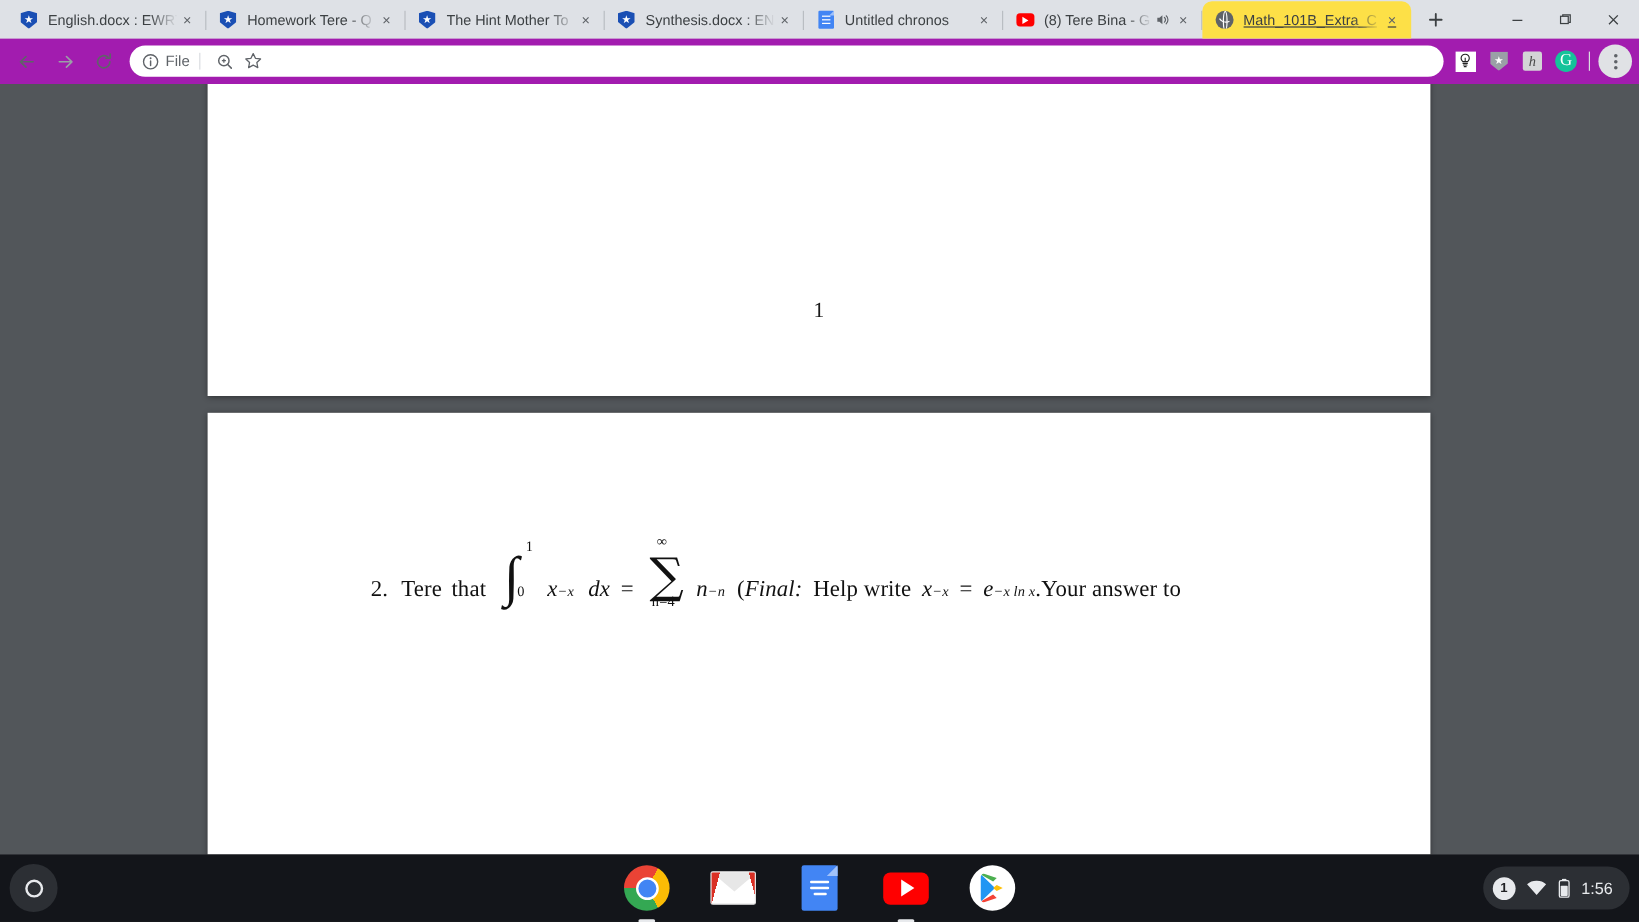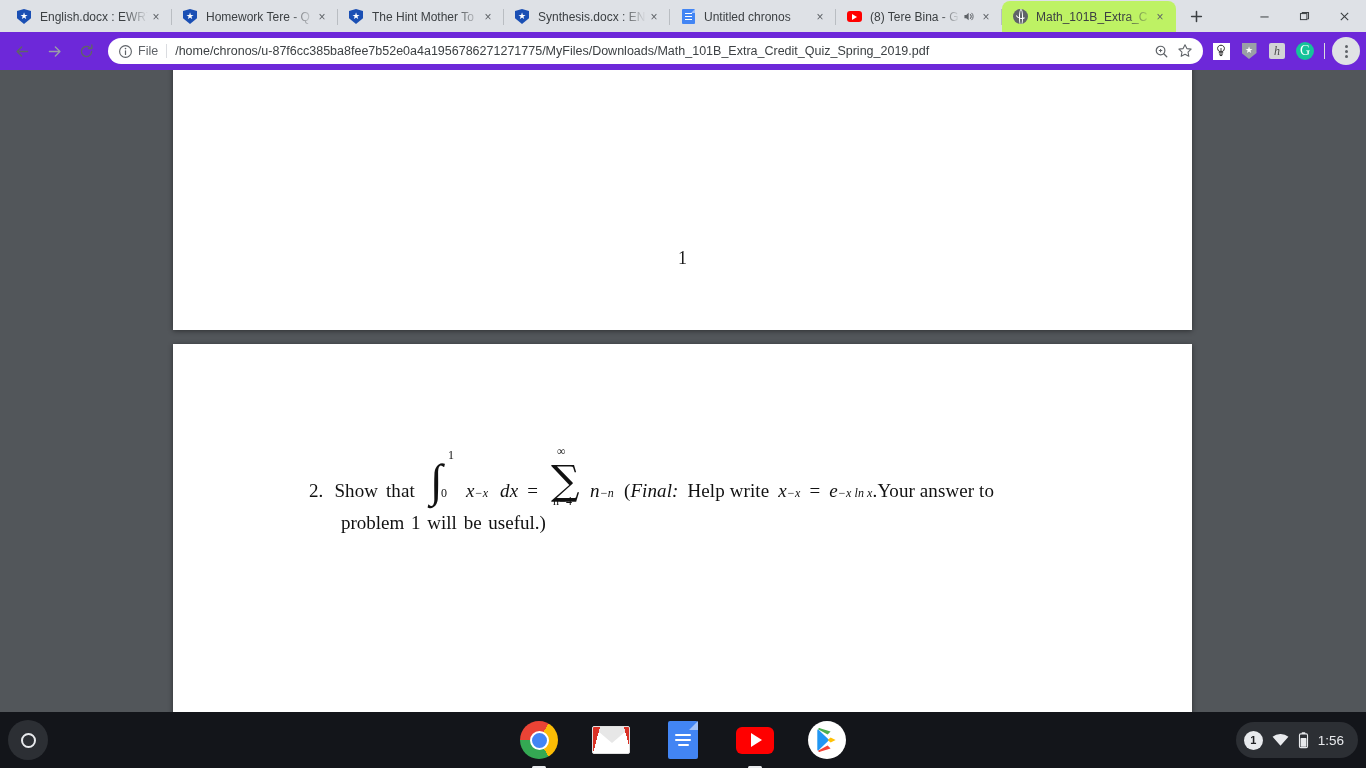--- a/index.html
+++ b/index.html
@@ -41,24 +41,24 @@
     flex: 0 0 166px;
   }
   .tab:not(.active)::after {
     content: "";
     position: absolute;
     right: 0; top: 8px;
     width: 1px; height: 16px;
     background: #b9bdc2;
   }
   .tab.active {
-    background: #bef264;
+    background: #fde047;
     border-radius: 8px 8px 0 0;
     z-index: 3;
-    width: 174px; flex: 0 0 174px;
+    width: 174px; flex: 0 0 174px; text-decoration: underline;
   }
   .tab.active::after { display: none; }
   .tab-favicon {
     width: 16px; height: 16px;
     flex: 0 0 16px;
     margin-right: 8px;
     display: flex; align-items: center; justify-content: center;
   }
   .tab-title {
     flex: 1 1 auto;
@@ -145,21 +145,21 @@
   }
   .fi-globe::after{
     content:""; position:absolute; left:6.2px; top:0;
     width:2.6px; height:15px; border-radius:50%;
     border:1.2px solid #fff;
   }
 
   
   .toolbar {
     height: 38px;
-    background: #6d28d9;
+    background: #a21caf;
     display: flex;
     align-items: center;
     padding: 0 6px;
     flex: 0 0 38px;
   }
   .tb-btn {
     width: 28px; height: 28px;
     display: flex; align-items: center; justify-content: center;
     color: #5f6368;
     border-radius: 50%;
@@ -602,21 +602,20 @@
 
     <div class="omnibox">
       <span class="omni-info">
         <svg width="15" height="15" viewBox="0 0 16 16">
             <circle cx="8" cy="8" r="6.3" fill="none" stroke="#5f6368" stroke-width="1.2"></circle>
             <path d="M8 7.2v4" stroke="#5f6368" stroke-width="1.3" stroke-linecap="round"></path>
             <circle cx="8" cy="4.9" r=".85" fill="#5f6368"></circle>
           </svg>
       </span>
       <span class="omni-scheme">File</span>
-      <span class="omni-url" title="/home/chronos/u-87f6cc385ba8fee7b52e0a4a1956786271271775/MyFiles/Downloads/Math_101B_Extra_Credit_Quiz_Spring_2019.pdf">/home/chronos/u-87f6cc385ba8fee7b52e0a4a1956786271271775/MyFiles/Downloads/Math_101B_Extra_Credit_Quiz_Spring_2019.pdf</span>
       <span class="omni-right">
         <span class="omni-icon">
           <svg width="15" height="15" viewBox="0 0 16 16">
               <circle cx="7" cy="7" r="4.6" fill="none" stroke="#5f6368" stroke-width="1.3"></circle>
               <path d="M10.4 10.4l3.2 3.2" stroke="#5f6368" stroke-width="1.4" stroke-linecap="round"></path>
               <path d="M5.2 7h3.6M7 5.2v3.6" stroke="#5f6368" stroke-width="1.1"></path>
             </svg>
         </span>
         <span class="omni-icon">
           <svg width="16" height="16" viewBox="0 0 18 18">
@@ -660,21 +659,21 @@
 
     <div class="pdf-page" id="page-top">
       <div class="page-number">1</div>
     </div>
 
     <div class="pdf-page" id="page-main">
       <div class="problem">
 
         <div class="prob-line1">
           <span class="prob-num">2.</span>
-          <span class="prob-text">Show that</span>
+          <span class="prob-text">Tere that</span>
 
           <span class="intgrl">
             <span class="sym">∫</span>
             <span class="lim-top">1</span>
             <span class="lim-bot">0</span>
           </span>
 
           <span class="mathvar">x</span>
             <span class="sup">−x</span>
           <span class="mathvar" style="margin-left:12px">dx</span>
@@ -695,21 +694,20 @@
 
           <span class="mathvar" style="margin-left:9px">x</span>
             <span class="sup">−x</span>
           <span class="eq">=</span>
           <span class="mathvar">e</span>
             <span class="sup">−x ln x</span>
             <span>.</span>
           <span style="">Your answer to</span>
         </div>
 
-        <div class="prob-line2">problem 1 will be useful.)</div>
       </div>
     </div>
 
   </div>
 </div>
 
 <div class="shelf">
 
   <div class="launcher">
     <span class="launcher-ring"></span>

